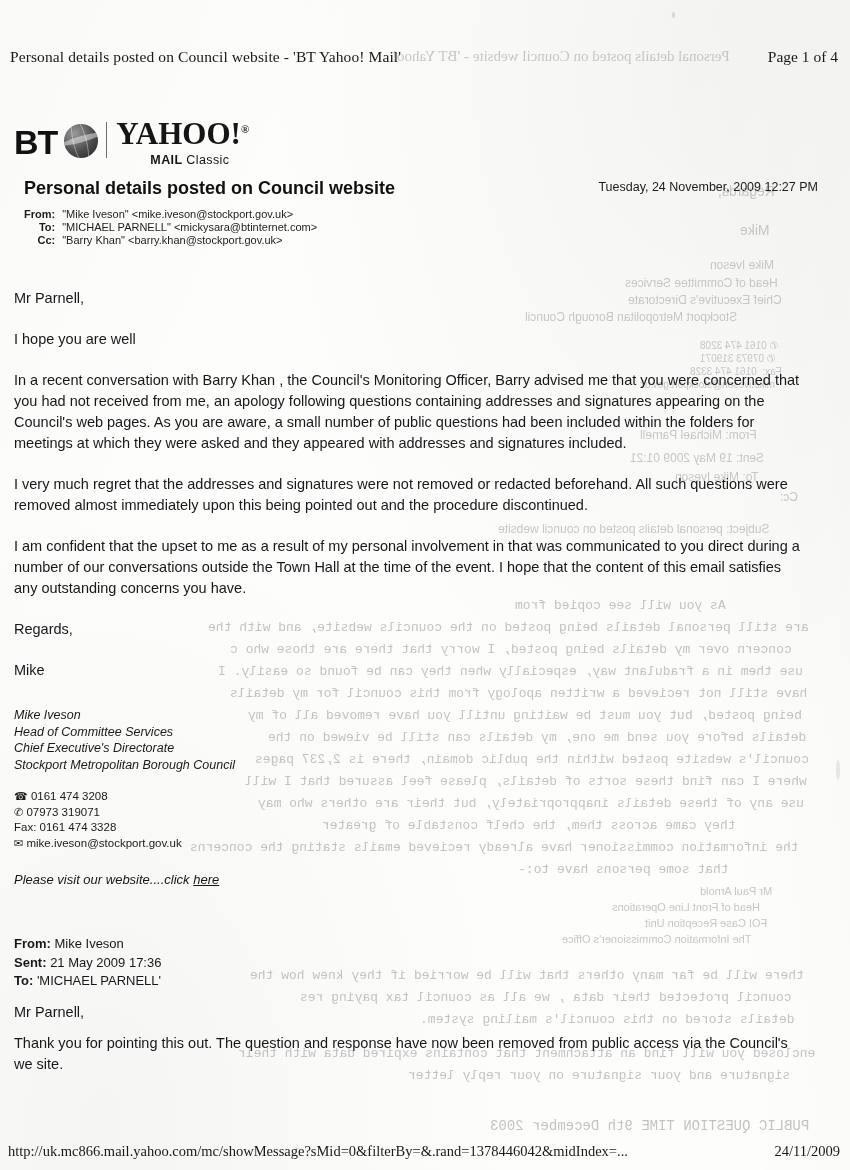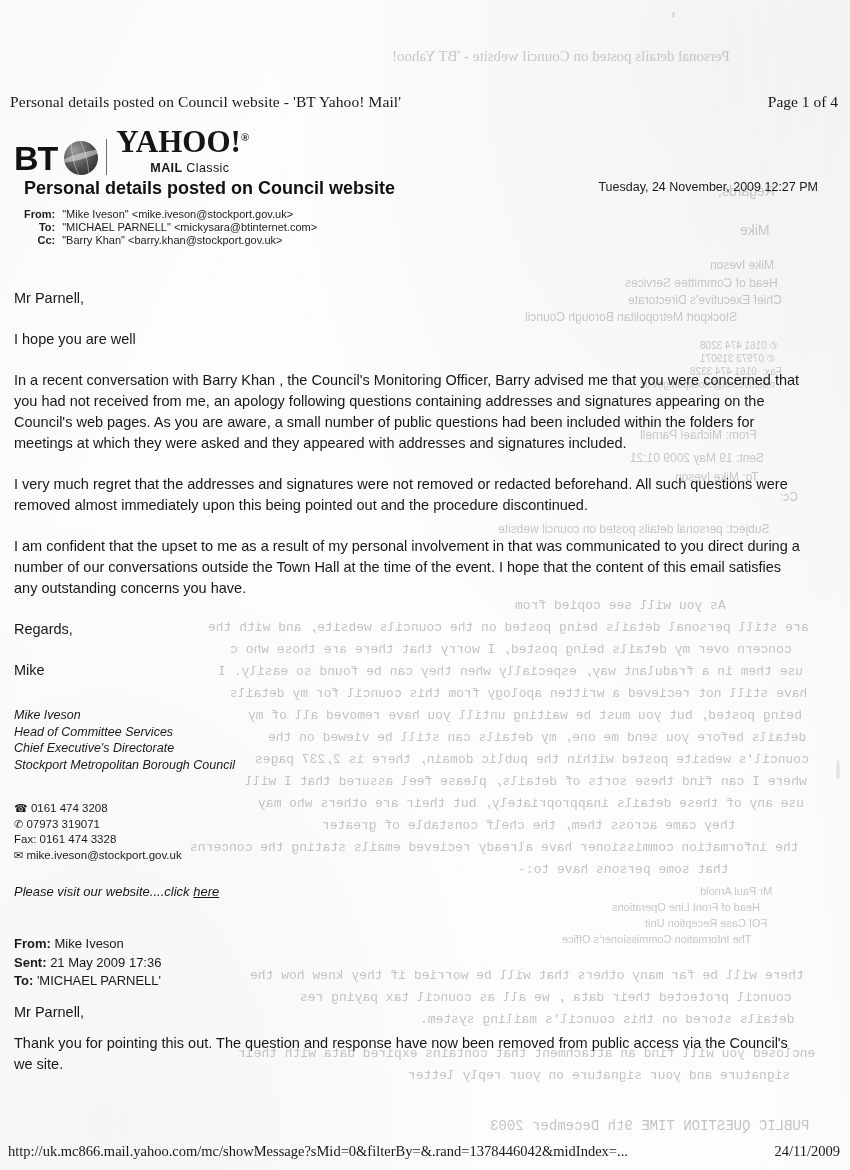--- a/index.html
+++ b/index.html
@@ -47,29 +47,28 @@
     position: absolute;
     top: 48px; left: 10px; right: 12px;
     font-size: 15.5px;
     font-family: "Liberation Serif", serif;
     display: flex;
     justify-content: space-between;
     align-items: baseline;
     color: #17191a;
   }
   .topline .title { letter-spacing: .1px; }
-  .topline .pageno { font-size: 15.5px; margin-top: 45px; }
+  .topline .pageno { font-size: 15.5px; }
 
   
   .logo {
     position: absolute;
     top: 112px; left: 14px;
     display: flex;
-    align-items: flex-end;
-    margin-top: 8px;
+    align-items: center;
   }
   .logo .bt {
     font-family: "Liberation Sans", sans-serif;
     font-weight: bold;
     font-size: 34px;
     letter-spacing: -1px;
     color: #111;
     line-height: 34px;
     padding-top: 4px;
   }
@@ -173,21 +172,21 @@
 
   .sign-block {
     margin-top: 26px;
     font-family: "Liberation Sans", sans-serif;
     font-size: 12.5px;
     font-style: italic;
     line-height: 16.5px;
     color: #1a1a1a;
   }
   .contact-block {
-    margin-top: 28px;
+    margin-top: 16px;
     font-family: "Liberation Sans", sans-serif;
     font-size: 11.5px;
     line-height: 15.5px;
     color: #1a1a1a;
   }
   .contact-block .gi { font-family: "DejaVu Sans", sans-serif; font-size: 11px; }
   .website-line {
     margin-top: 18px;
     font-family: "Liberation Sans", sans-serif;
     font-style: italic;

